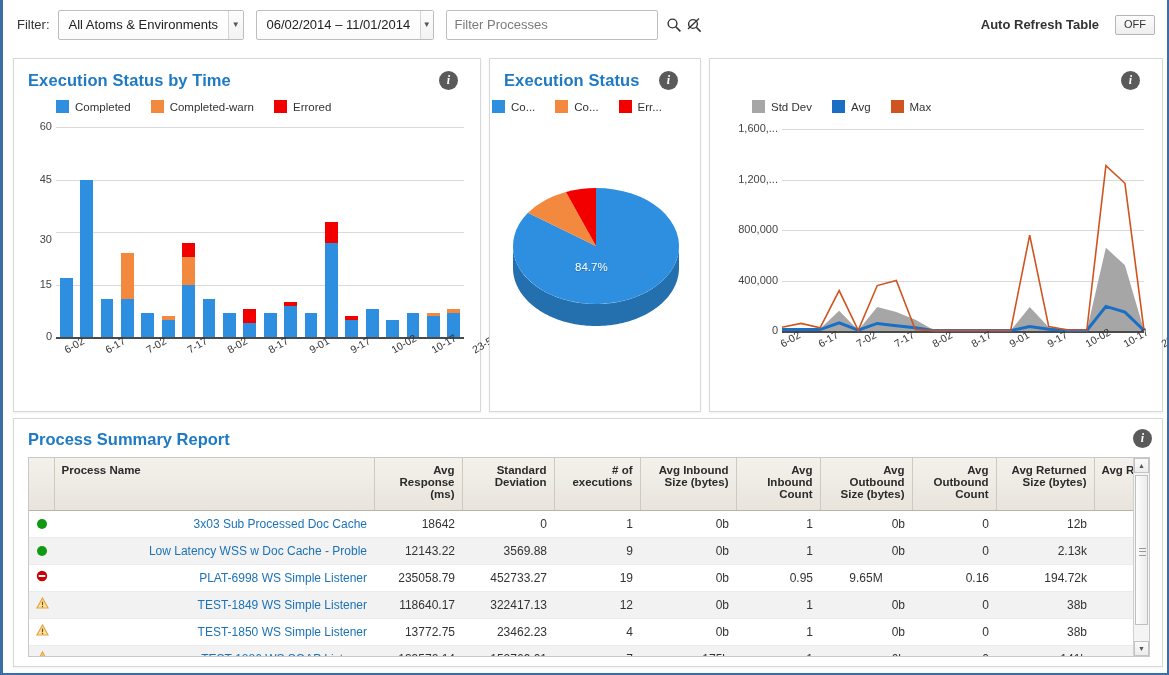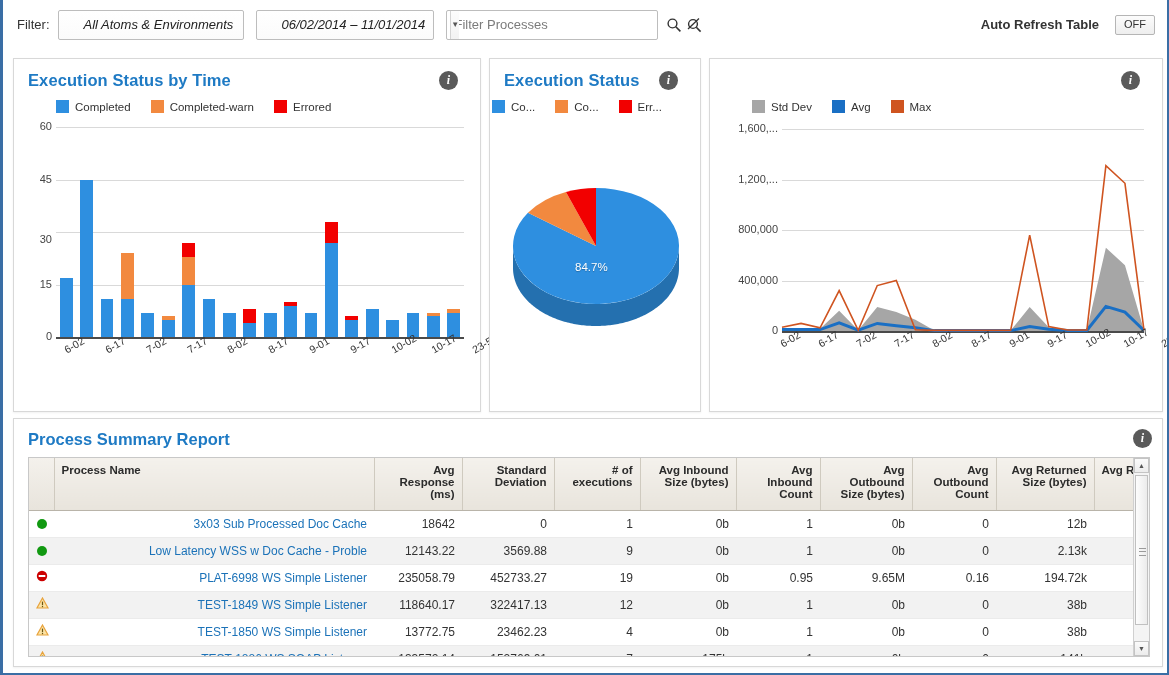--- a/index.html
+++ b/index.html
@@ -34,21 +34,21 @@
     position: relative;
     height: 30px;
     box-sizing: border-box;
     border: 1px solid #bdbdbd;
     background: linear-gradient(#ffffff, #fbfbfb);
     border-radius: 2px;
     display: flex; align-items: center;
     margin-right: 12px;
     font-size: 13px; color: #222;
   }
-  .combo .combo-text { padding: 0 25px; white-space: nowrap; font-style: italic; }
+  .combo .combo-text { padding: 0 10px; white-space: nowrap; }
   .combo .combo-arrow {
     width: 25px; height: 100%;
     border-left: 1px solid #d4d4d4;
     display: flex; align-items: center; justify-content: center;
     color: #555; font-size: 8px;
     background: linear-gradient(#fdfdfd,#f2f2f2);
   }
   #combo-atoms { width: 186px; }
   #combo-atoms .combo-text { flex: 1; }
   #combo-date { width: 178px; }
@@ -501,21 +501,21 @@
               <td class="cell-icon"><span class="ico-err"><svg width="12" height="12" viewBox="0 0 12 12">
                     <circle cx="6" cy="6" r="5.2" fill="#cc0000"></circle>
                     <rect x="2.7" y="5" width="6.6" height="2" fill="#fff"></rect>
                   </svg></span></td>
               <td class="cell-name" style="width: 320px;"><a href="#">PLAT-6998 WS Simple Listener</a></td>
               <td style="width: 88px;">235058.79</td>
               <td style="width: 92px;">452733.27</td>
               <td style="width: 86px;">19</td>
               <td style="width: 96px;">0b</td>
               <td style="width: 84px;">0.95</td>
-              <td style="width: 92px;">9.65M</td>
+              <td style="width: 92px; text-align: center;">9.65M</td>
               <td style="width: 84px;">0.16</td>
               <td style="width: 98px;">194.72k</td>
               <td style="width: 90px;">0.68</td>
             </tr>
             <tr class="alt">
               <td class="cell-icon"><span class="ico-warn"><svg width="13" height="12" viewBox="0 0 13 12">
                     <polygon points="6.5,1 12,11 1,11" fill="#fbe3a4" stroke="#e8a33d" stroke-width="1.2"></polygon>
                     <rect x="5.9" y="4.6" width="1.2" height="3.6" fill="#6b5412"></rect>
                     <rect x="5.9" y="9" width="1.2" height="1.2" fill="#6b5412"></rect>
                   </svg></span></td>

